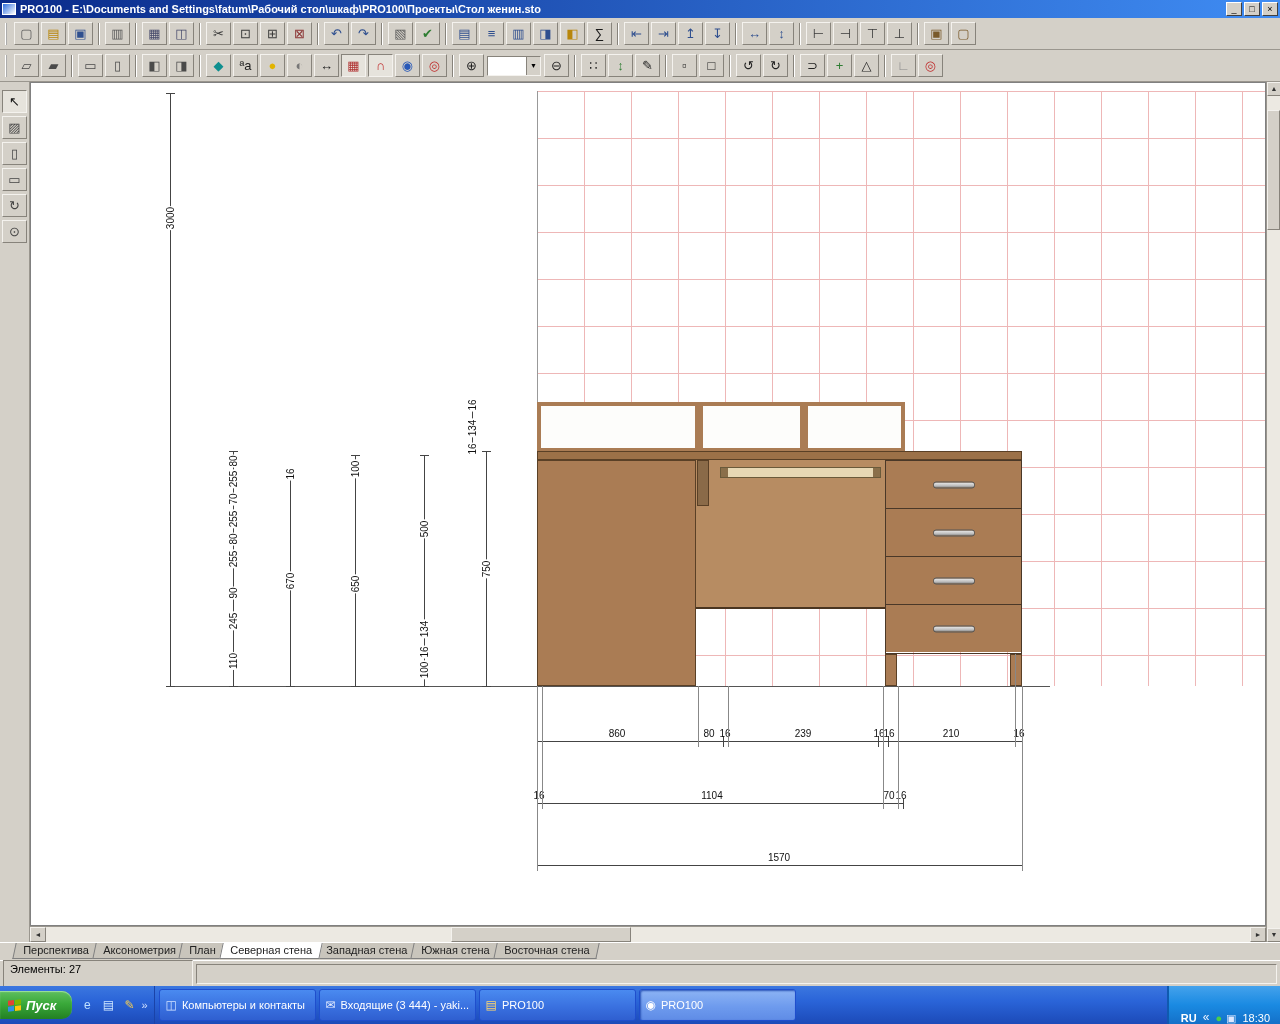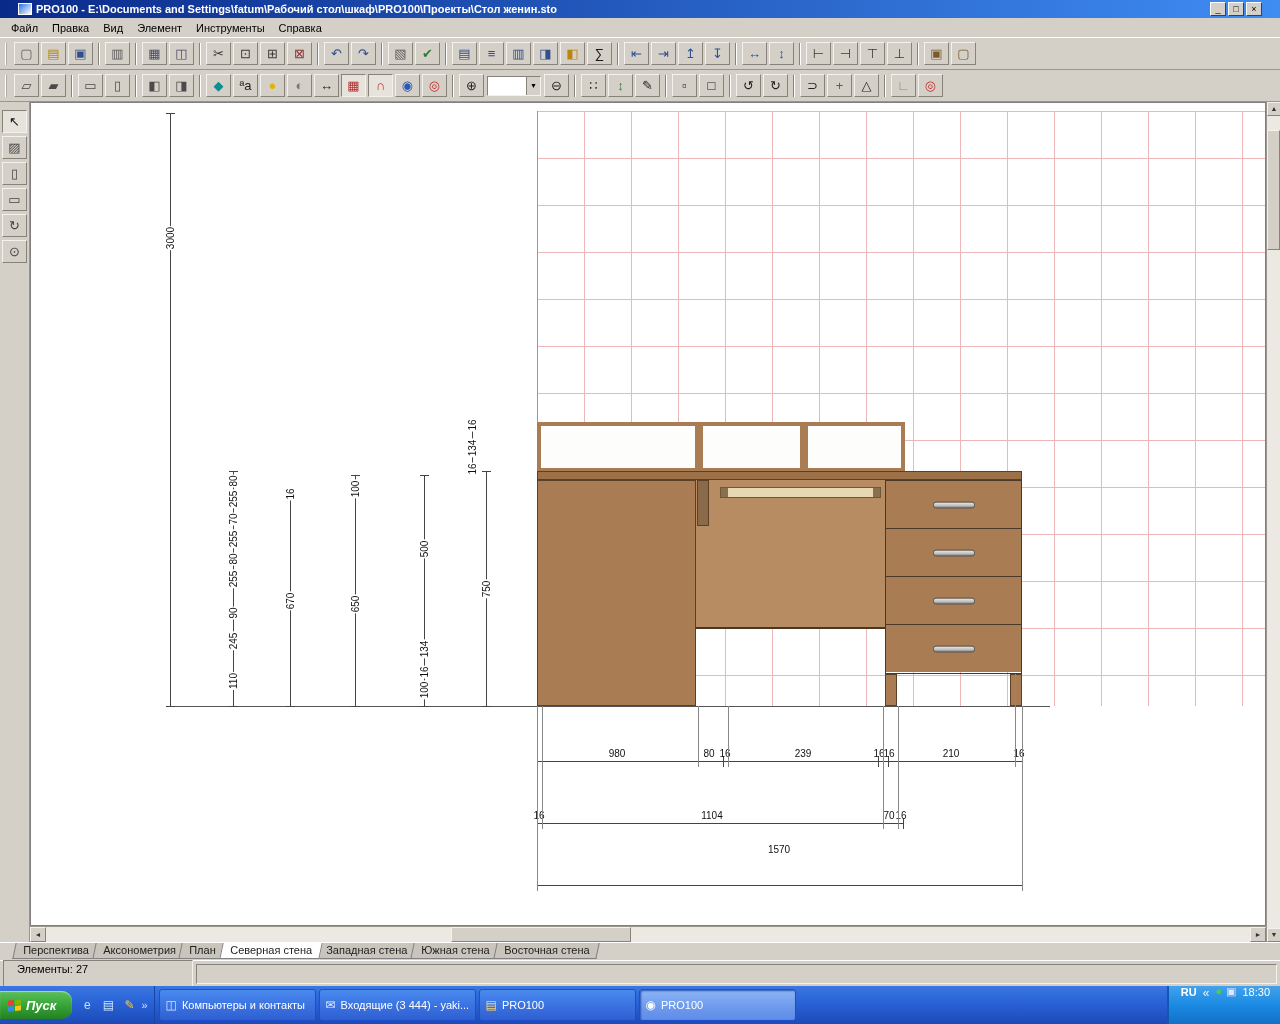--- a/index.html
+++ b/index.html
@@ -1,20 +1,20 @@
 <!DOCTYPE html>
 <html style="--c-titlebar_start: #0a2a8a; --c-titlebar_end: #3f8cf3; --c-chrome: #d4d0c8; --c-canvas: #ffffff; --c-grid_line: #eeb7b7; --c-wood: #aa7c54; --c-wood_dark: #9c7148; --c-wood_light: #b78c62; --c-rail: #e7d8b4; --c-handle: #c0c0c0; --c-dim: #444444; --c-taskbar: #2a64d8; --c-start_green: #3aa93a; --c-tray: #1a8ae2;"><head>
 <meta charset="utf-8">
 <style>
   * { margin:0; padding:0; box-sizing:border-box; }
   html,body { width:1280px; height:1024px; overflow:hidden; font-family:"Liberation Sans",sans-serif; }
   .win { width:1280px; height:1024px; background:var(--c-chrome,#d4d0c8); display:flex; flex-direction:column; }
 
   
-  .titlebar { height:18px; background:linear-gradient(90deg,var(--c-titlebar_start,#0a2a8a),var(--c-titlebar_end,#3f8cf3)); display:flex; align-items:center; padding:0 18px; color:#fff; }
+  .titlebar { height:18px; background:linear-gradient(90deg,var(--c-titlebar_start,#0a2a8a),var(--c-titlebar_end,#3f8cf3)); display:flex; align-items:center; padding:0 2px; color:#fff; }
   .tb-appicon { width:14px; height:12px; background:linear-gradient(135deg,#2f6fe0,#fff); border:1px solid #fff; margin-right:4px; }
   .tb-text { font-size:11px; font-weight:bold; white-space:nowrap; overflow:hidden; flex:1; }
   .tb-btns { display:flex; gap:2px; }
   .wbtn { width:16px; height:14px; font-size:9px; line-height:11px; background:#d4d0c8; border:1px solid; border-color:#fff #404040 #404040 #fff; color:#000; text-align:center; cursor:default; }
 
   
   .menubar { height:20px; background:var(--c-chrome); display:flex; align-items:center; padding-left:4px; border-bottom:1px solid #fff; }
   .mitem { font-size:11px; padding:2px 7px; color:#000; }
 
   
@@ -70,64 +70,56 @@
   .hthumb { position:absolute; top:0; left:405px; width:180px; height:15px; background:var(--c-chrome); border:1px solid; border-color:#f4f2ee #87837b #87837b #f4f2ee; }
 
   
   .tabsrow { height:18px; background:var(--c-chrome); display:flex; align-items:flex-start; padding-left:14px; border-top:1px solid #fff; }
   .tab { font-size:11px; padding:1px 8px 2px; border:1px solid #808080; border-top:none; background:#c9c5bc; color:#222; transform:skewX(-12deg); margin-right:-4px; }
   .tab span { display:inline-block; transform:skewX(12deg); }
   .tab.active { background:#fff; font-weight:normal; z-index:2; position:relative; }
 
   
   .statusbar { height:26px; background:var(--c-chrome); border-top:1px solid #fff; display:flex; align-items:center; padding:2px 3px; }
-  .spanel { font-size:11px; color:#000; border:1px solid; border-color:#87837b #f4f2ee #f4f2ee #87837b; padding:2px 8px 3px 13px; height:28px; flex:0 0 auto; min-width:190px; }
+  .spanel { font-size:11px; color:#000; border:1px solid; border-color:#87837b #f4f2ee #f4f2ee #87837b; padding:2px 8px 3px 6px; height:28px; flex:0 0 auto; min-width:190px; }
   .spanel2 { flex:1; height:20px; border:1px solid; border-color:#87837b #f4f2ee #f4f2ee #87837b; margin-left:3px; }
 
   
   .taskbar { height:38px; background:linear-gradient(#3b77e0,var(--c-taskbar,#2a64d8) 40%,#1c4ab8); display:flex; align-items:center; }
   .startbtn { height:28px; padding:0 16px 0 8px; background:linear-gradient(#5fbf5f,var(--c-start_green,#3aa93a) 45%,#238023); border:none; border-radius:0 10px 10px 0; color:#fff; font-size:13px; font-weight:bold; font-style:italic; display:flex; align-items:center; gap:5px; box-shadow:inset 0 1px 1px #9fe09f; }
   .flag { display:grid; grid-template-columns:6px 6px; grid-template-rows:5px 5px; gap:1px; transform:skewY(-6deg); }
   .flag i { display:block; }
   .qlaunch { display:flex; align-items:center; gap:3px; padding:0 6px; border-right:1px solid #1a43a8; height:100%; }
   .qbtn { width:18px; height:18px; font-size:12px; line-height:18px; text-align:center; }
   .qchev { color:#cfe0ff; font-size:11px; }
   .taskbtns { flex:1; display:flex; gap:3px; padding:3px 4px; height:100%; }
   .taskbtn { flex:0 0 157px; display:flex; align-items:center; gap:5px; background:linear-gradient(#4a8af0,#3a71e0 55%,#2f5fd0); border:1px solid #1f4ecd; border-radius:3px; color:#fff; font-size:11px; padding:0 6px; overflow:hidden; white-space:nowrap; }
   .taskbtn.active { background:linear-gradient(#8db4f4,#6e9bee 55%,#5f8ce6); box-shadow:inset 1px 1px 2px #2a55b8; }
   .taskbtn .ticon { font-size:12px; }
-  .tray { display:flex; align-items:flex-start; gap:6px; height:100%; padding:0 10px 0 12px; background:linear-gradient(#44a2ec,var(--c-tray,#1a8ae2) 50%,#1470c8); border-left:2px solid #0f5ab0; color:#fff; }
+  .tray { display:flex; align-items:flex-end; gap:6px; height:100%; padding:0 10px 0 12px; background:linear-gradient(#44a2ec,var(--c-tray,#1a8ae2) 50%,#1470c8); border-left:2px solid #0f5ab0; color:#fff; }
   .lang { font-size:11px; font-weight:bold; }
   .chev { font-size:12px; color:#eaf2ff; }
   .trayico { font-size:11px; line-height:11px; }
   .clock { font-size:11px; }
 </style>
 </head>
 <body>
 
 <div class="win">
 
   <div class="titlebar">
     <span class="tb-appicon"></span>
     <span class="tb-text">PRO100 - E:\Documents and Settings\fatum\Рабочий стол\шкаф\PRO100\Проекты\Стол женин.sto</span>
     <span class="tb-btns" id="winbtns">
         <button class="wbtn">_</button>
         <button class="wbtn">□</button>
         <button class="wbtn">×</button>
       </span>
   </div>
 
-  <div class="menubar" id="menubar">
-      <span class="mitem">Файл</span>
-      <span class="mitem">Правка</span>
-      <span class="mitem">Вид</span>
-      <span class="mitem">Элемент</span>
-      <span class="mitem">Инструменты</span>
-      <span class="mitem">Справка</span>
-    </div>
 
   <div class="toolbar">
       <span class="grip"></span>
       <span id="tb1" style="display:flex;align-items:center;">
         <button class="tbtn">
           <span class="glyph" style="color: rgb(90, 90, 90);">▢</span>
         </button>
         <button class="tbtn">
           <span class="glyph" style="color: rgb(184, 134, 11);">▤</span>
         </button>
@@ -443,42 +435,42 @@
             <div class="dline" style="left: 506px; top: 658px; width: 485px; height: 1px;"></div>
             <div class="dtick" style="left: 506px; top: 653px; width: 1px; height: 11px;"></div>
             <div class="dtick" style="left: 667px; top: 653px; width: 1px; height: 11px;"></div>
             <div class="dtick" style="left: 692px; top: 653px; width: 1px; height: 11px;"></div>
             <div class="dtick" style="left: 697px; top: 653px; width: 1px; height: 11px;"></div>
             <div class="dtick" style="left: 847px; top: 653px; width: 1px; height: 11px;"></div>
             <div class="dtick" style="left: 852px; top: 653px; width: 1px; height: 11px;"></div>
             <div class="dtick" style="left: 857px; top: 653px; width: 1px; height: 11px;"></div>
             <div class="dtick" style="left: 984px; top: 653px; width: 1px; height: 11px;"></div>
             <div class="dtick" style="left: 991px; top: 653px; width: 1px; height: 11px;"></div>
-            <div class="hlabel" style="left: 586px; top: 656px;">980</div>
+            <div class="hlabel" style="left: 586px; top: 656px;">860</div>
             <div class="hlabel" style="left: 678px; top: 656px;">80</div>
             <div class="hlabel" style="left: 694px; top: 656px;">16</div>
             <div class="hlabel" style="left: 772px; top: 656px;">239</div>
             <div class="hlabel" style="left: 848px; top: 656px;">16</div>
             <div class="hlabel" style="left: 858px; top: 656px;">16</div>
             <div class="hlabel" style="left: 920px; top: 656px;">210</div>
             <div class="hlabel" style="left: 988px; top: 656px;">16</div>
             <div class="dline" style="left: 506px; top: 720px; width: 366px; height: 1px;"></div>
             <div class="dtick" style="left: 506px; top: 715px; width: 1px; height: 11px;"></div>
             <div class="dtick" style="left: 511px; top: 715px; width: 1px; height: 11px;"></div>
             <div class="dtick" style="left: 852px; top: 715px; width: 1px; height: 11px;"></div>
             <div class="dtick" style="left: 867px; top: 715px; width: 1px; height: 11px;"></div>
             <div class="dtick" style="left: 872px; top: 715px; width: 1px; height: 11px;"></div>
             <div class="hlabel" style="left: 508px; top: 718px;">16</div>
             <div class="hlabel" style="left: 681px; top: 718px;">1104</div>
             <div class="hlabel" style="left: 858px; top: 718px;">70</div>
             <div class="hlabel" style="left: 870px; top: 718px;">16</div>
             <div class="dline" style="left: 506px; top: 782px; width: 485px; height: 1px;"></div>
             <div class="dtick" style="left: 506px; top: 777px; width: 1px; height: 11px;"></div>
             <div class="dtick" style="left: 991px; top: 777px; width: 1px; height: 11px;"></div>
-            <div class="hlabel" style="left: 748px; top: 752px;">1570</div>
+            <div class="hlabel" style="left: 748px; top: 780px;">1570</div>
             <div class="extline" style="left: 506px; top: 603px; width: 1px; height: 185px; background: rgb(136, 136, 136);"></div>
             <div class="extline" style="left: 991px; top: 603px; width: 1px; height: 185px; background: rgb(136, 136, 136);"></div>
             <div class="extline" style="left: 667px; top: 603px; width: 1px; height: 61px; background: rgb(136, 136, 136);"></div>
             <div class="extline" style="left: 697px; top: 603px; width: 1px; height: 61px; background: rgb(136, 136, 136);"></div>
             <div class="extline" style="left: 852px; top: 603px; width: 1px; height: 123px; background: rgb(136, 136, 136);"></div>
             <div class="extline" style="left: 984px; top: 571px; width: 1px; height: 93px; background: rgb(136, 136, 136);"></div>
             <div class="extline" style="left: 511px; top: 603px; width: 1px; height: 123px; background: rgb(136, 136, 136);"></div>
             <div class="extline" style="left: 867px; top: 603px; width: 1px; height: 123px; background: rgb(136, 136, 136);"></div>
           </div>
       </div>

